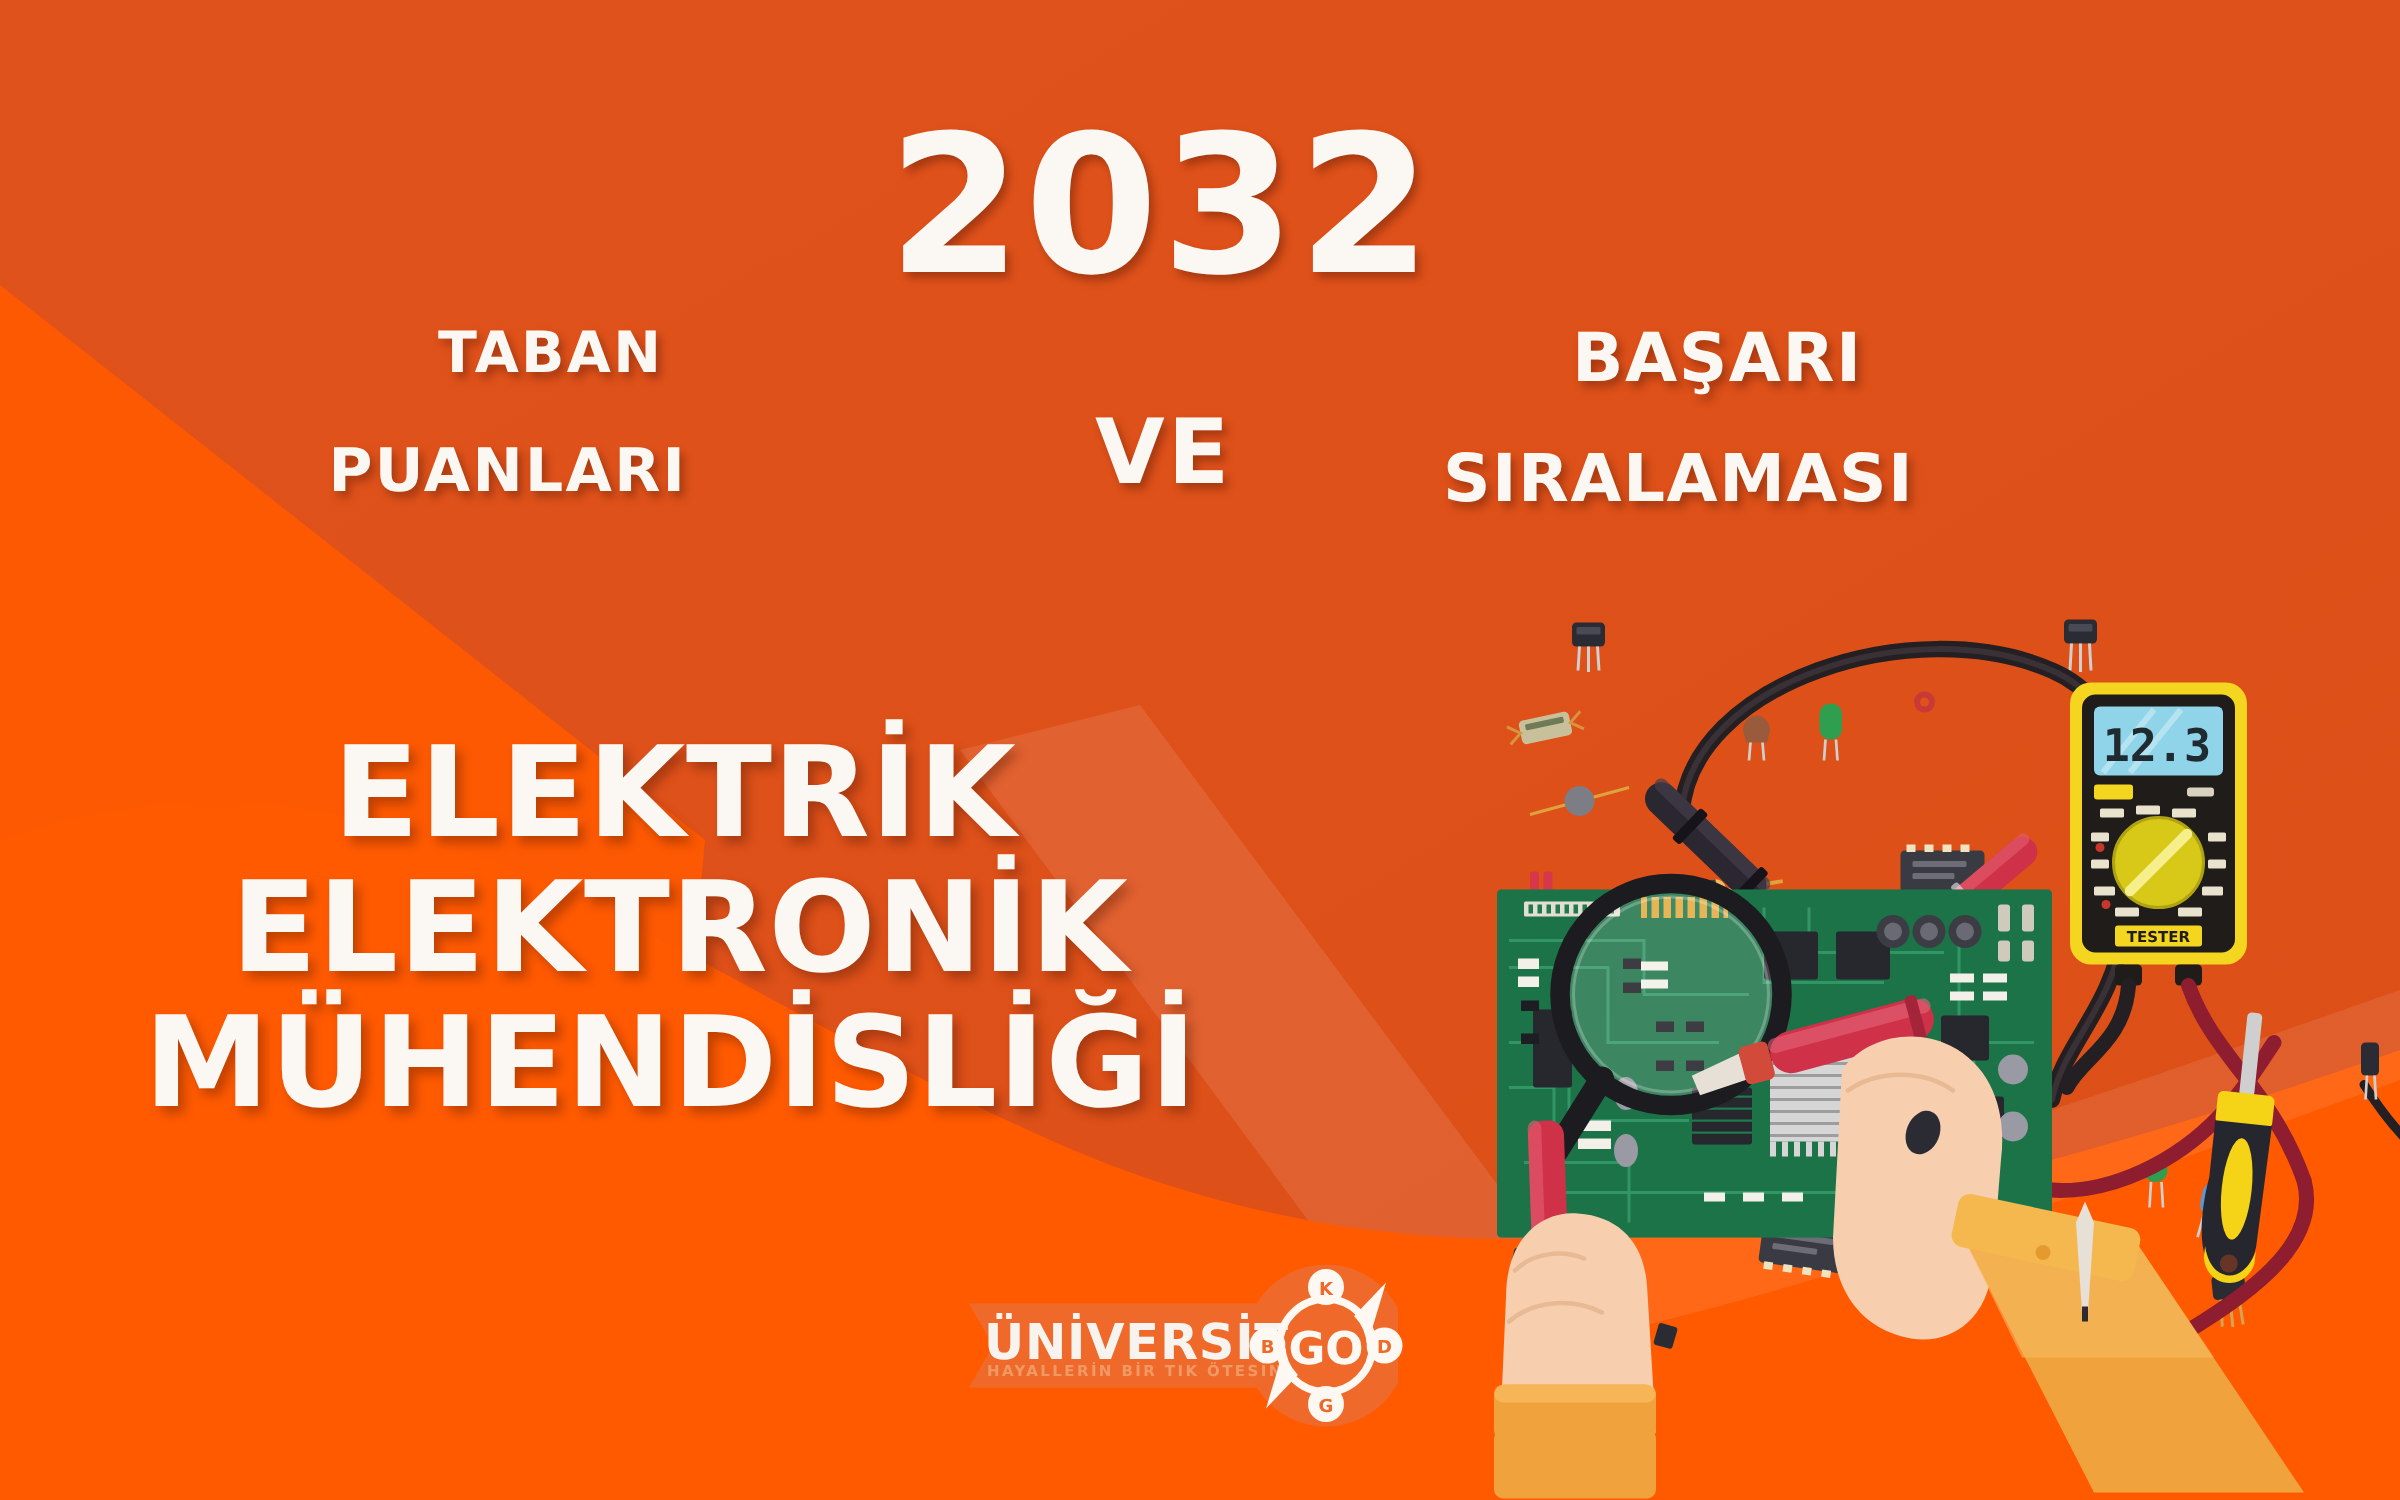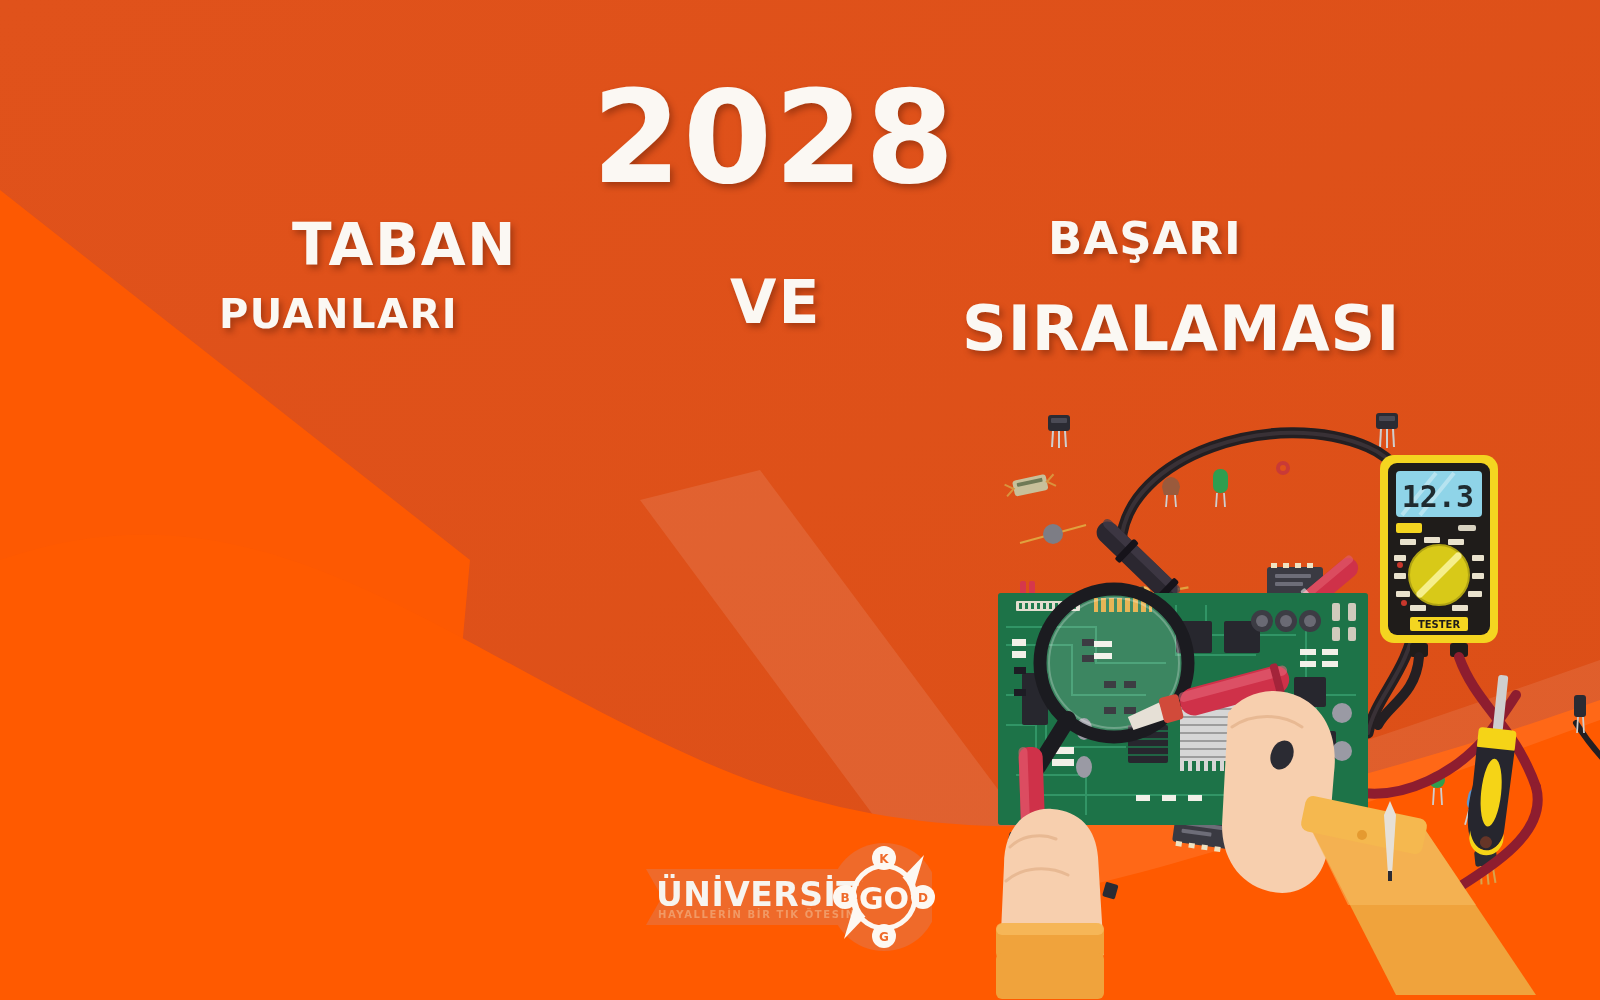--- a/index.html
+++ b/index.html
@@ -28,42 +28,42 @@
     font-family:"DejaVu Sans","Liberation Sans",sans-serif;
   }
   #year{
     left:592px;top:74px;
     font-size:128px;
     letter-spacing:2px;
     font-weight:700;
   }
   #taban{
     left:292px;top:216px;
-    font-size:58px;
+    font-size:38px;
     letter-spacing:1.5px;
   }
   #puanlari{
     left:219px;top:294px;
     font-size:40px;
     letter-spacing:1.5px;
   }
   #ve{
     left:730px;top:272px;
     font-size:60px;
     letter-spacing:2px;
     text-align:right;
   }
   #basari{
     left:1048px;top:216px;
     font-size:45px;
     letter-spacing:1px;
   }
   #siralamasi{
     left:962px;top:298px;
-    font-size:62px;
+    font-size:44px;
     letter-spacing:1px;
   }
   #dept{
     position:absolute;
     left:96px;top:484px;
     width:800px;
   }
   #dept .line{
     display:block;
     color:#fbf8f3;
@@ -122,27 +122,32 @@
       <polygon points="0,190 470,560 430,1000 0,1000" fill="#ff5a00" opacity="0.92"></polygon>
 
       <polygon points="760,470 1140,980 1010,1000 640,500" fill="#ffffff" opacity="0.10"></polygon>
 
       <path d="M0,560 C260,470 430,640 700,760 C960,876 1230,830 1600,700 L1600,1000 L0,1000 Z" fill="#ff5a00"></path>
 
       <path d="M1020,840 C1200,800 1400,730 1600,660 L1600,720 C1380,800 1180,870 1020,900 Z" fill="#ffffff" opacity="0.09"></path>
     </svg>
   </div>
 
-  <div class="txt" id="year">2028</div>
+  <div class="txt" id="year">2032</div>
   <div class="txt" id="taban">TABAN</div>
   <div class="txt" id="puanlari">PUANLARI</div>
   <div class="txt" id="ve">VE</div>
   <div class="txt" id="basari">BAŞARI</div>
   <div class="txt" id="siralamasi">SIRALAMASI</div>
 
+  <div id="dept">
+    <span class="line l1">ELEKTRİK</span>
+    <span class="line l2">ELEKTRONİK</span>
+    <span class="line l3">MÜHENDİSLİĞİ</span>
+  </div>
 
   <div id="logo">
     <svg viewBox="0 0 296 112" xmlns="http://www.w3.org/2000/svg" style="position:absolute;inset:0;width:296px;height:112px;">
 
       <circle cx="248" cy="54" r="54" fill="#ef6a2a"></circle>
 
       <polygon points="10,26 250,26 250,82 10,82 26,54" fill="#ef6a2a"></polygon>
     </svg>
 
     <span class="logo-word">ÜNİVERSİTE</span>

